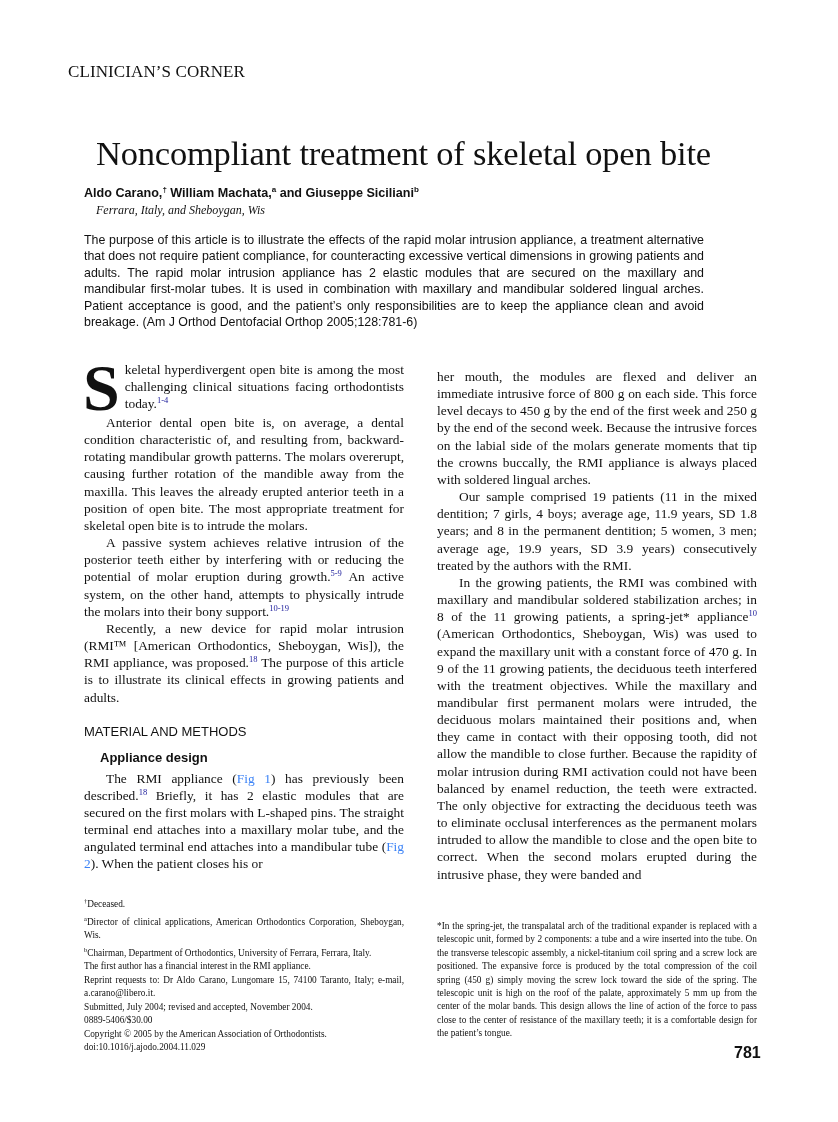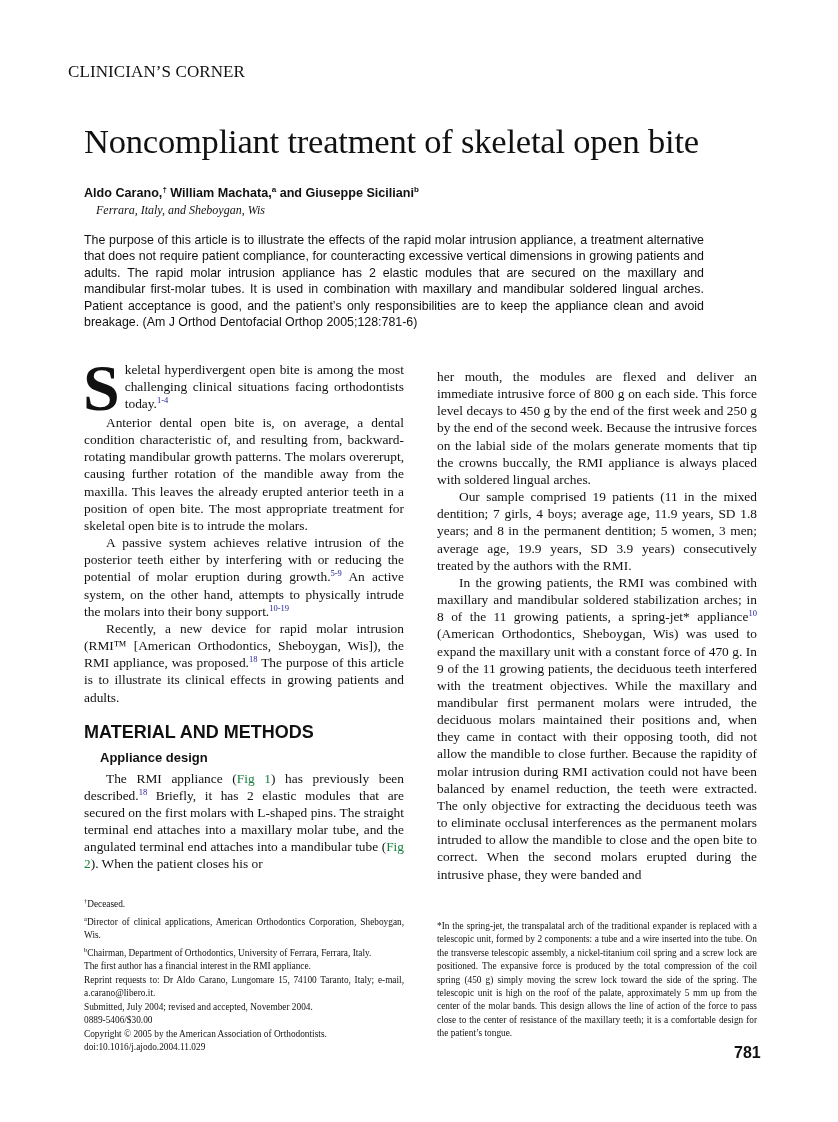--- a/index.html
+++ b/index.html
@@ -1,36 +1,36 @@
 <!DOCTYPE html>
 <html><head>
 <meta charset="utf-8">
 <style>
   html, body { margin: 0; padding: 0; background: #ffffff; }
   body { width: 838px; height: 1122px; position: relative; overflow: hidden; color: #111; }
   .serif { font-family: "Liberation Serif", "DejaVu Serif", serif; }
   .sans { font-family: "Liberation Sans", "DejaVu Sans", sans-serif; }
 
   .section-label { position: absolute; left: 68px; top: 62px; font-size: 17px; letter-spacing: 0.1px; }
-  .title { position: absolute; left: 84px; top: 122px; font-size: 34.5px; font-weight: normal; margin: 0; letter-spacing: -0.2px; }
+  .title { position: absolute; left: 84px; top: 122px; font-size: 34.5px; font-weight: normal; margin: 12px; letter-spacing: -0.2px; }
   .authors { position: absolute; left: 84px; top: 185px; font-size: 12.6px; font-weight: bold; }
   .authors sup { font-size: 8px; font-weight: bold; }
   .affil { position: absolute; left: 96px; top: 203px; font-size: 12px; font-style: italic; }
 
   .abstract { position: absolute; left: 84px; top: 232px; width: 620px; font-size: 12.4px; line-height: 16.4px; text-align: justify; }
 
   .col { position: absolute; width: 320px; font-size: 13.4px; line-height: 17.15px; text-align: justify; }
   .col-left { left: 84px; top: 361px; }
   .col-right { left: 437px; top: 368px; font-family: Liberation Serif, serif; }
   .col p { margin: 0; text-indent: 22px; }
   .col p.noindent { text-indent: 0; }
   .dropcap { float: left; font-size: 66px; line-height: 52px; font-weight: bold; margin: 1px 5px 0 -1px; height: 52px; }
   sup.ref { color: #1a1a9a; font-size: 8.5px; line-height: 0; vertical-align: 5px; }
-  .fig-link { color: #15803d; }
-  .h1 { font-family: "Liberation Sans", "DejaVu Sans", sans-serif; font-weight: bold; font-size: 18px; margin: 17px 0 8px 0; line-height: 18px; }
+  .fig-link { color: #3b82f6; }
+  .h1 { font-family: "Liberation Sans", "DejaVu Sans", sans-serif; font-weight: normal; font-size: 13px; margin: 17px 0 8px 0; line-height: 18px; }
   .h2 { font-family: "Liberation Sans", "DejaVu Sans", sans-serif; font-weight: bold; font-size: 13px; margin: 2px 0 3px 16px; line-height: 18px; }
 
   .footnotes-left { position: absolute; left: 84px; top: 894px; width: 320px; font-size: 9.3px; line-height: 13.5px; }
   .footnotes-left div { text-align: justify; }
   .footnotes-left sup { font-size: 6.5px; }
   .footnote-right { position: absolute; left: 437px; top: 920px; width: 320px; font-size: 9.3px; line-height: 13.4px; text-align: justify; }
   .page-number { position: absolute; left: 734px; top: 1044px; font-size: 16px; font-weight: bold; }
 </style>
 </head>
 <body>

